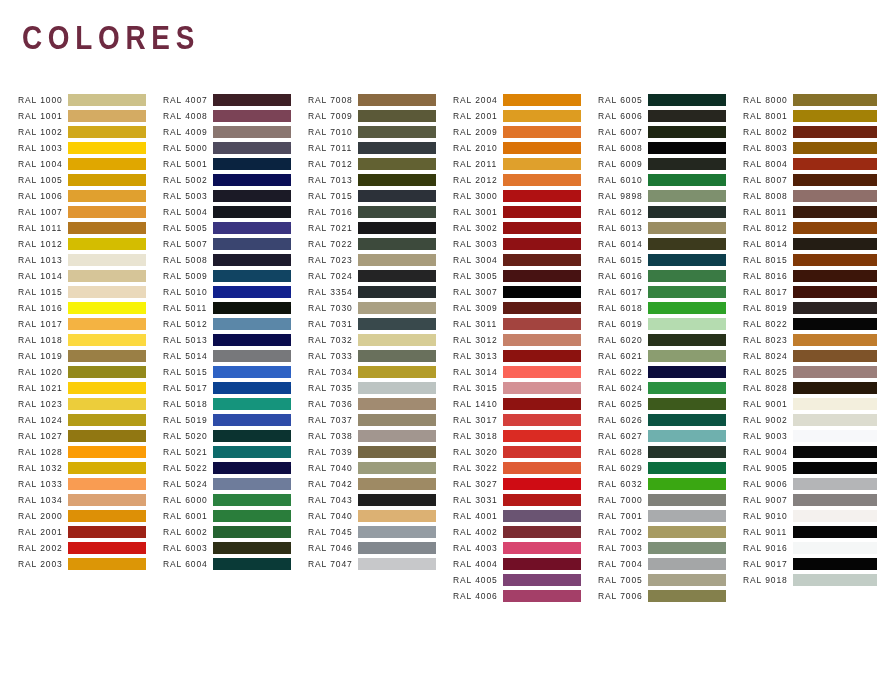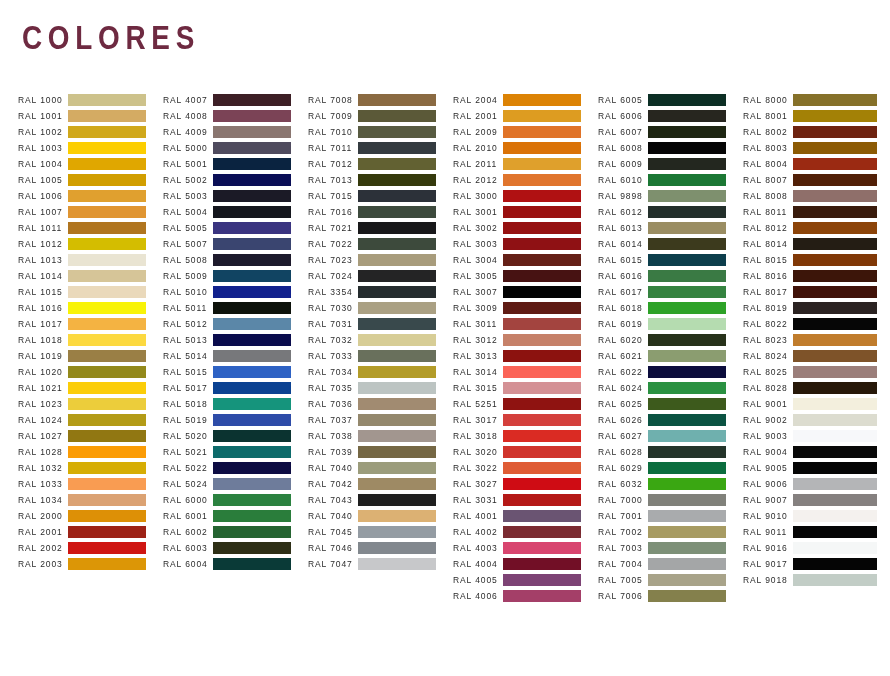--- a/index.html
+++ b/index.html
@@ -537,21 +537,21 @@
         </div>
         <div class="color-row">
           <span class="ral-label">RAL 3014</span>
           <span class="ral-swatch" style="background-color: rgb(251, 100, 88);"></span>
         </div>
         <div class="color-row">
           <span class="ral-label">RAL 3015</span>
           <span class="ral-swatch" style="background-color: rgb(212, 145, 149);"></span>
         </div>
         <div class="color-row">
-          <span class="ral-label">RAL 5251</span>
+          <span class="ral-label">RAL 1410</span>
           <span class="ral-swatch" style="background-color: rgb(143, 19, 17);"></span>
         </div>
         <div class="color-row">
           <span class="ral-label">RAL 3017</span>
           <span class="ral-swatch" style="background-color: rgb(212, 64, 60);"></span>
         </div>
         <div class="color-row">
           <span class="ral-label">RAL 3018</span>
           <span class="ral-swatch" style="background-color: rgb(218, 43, 35);"></span>
         </div>

